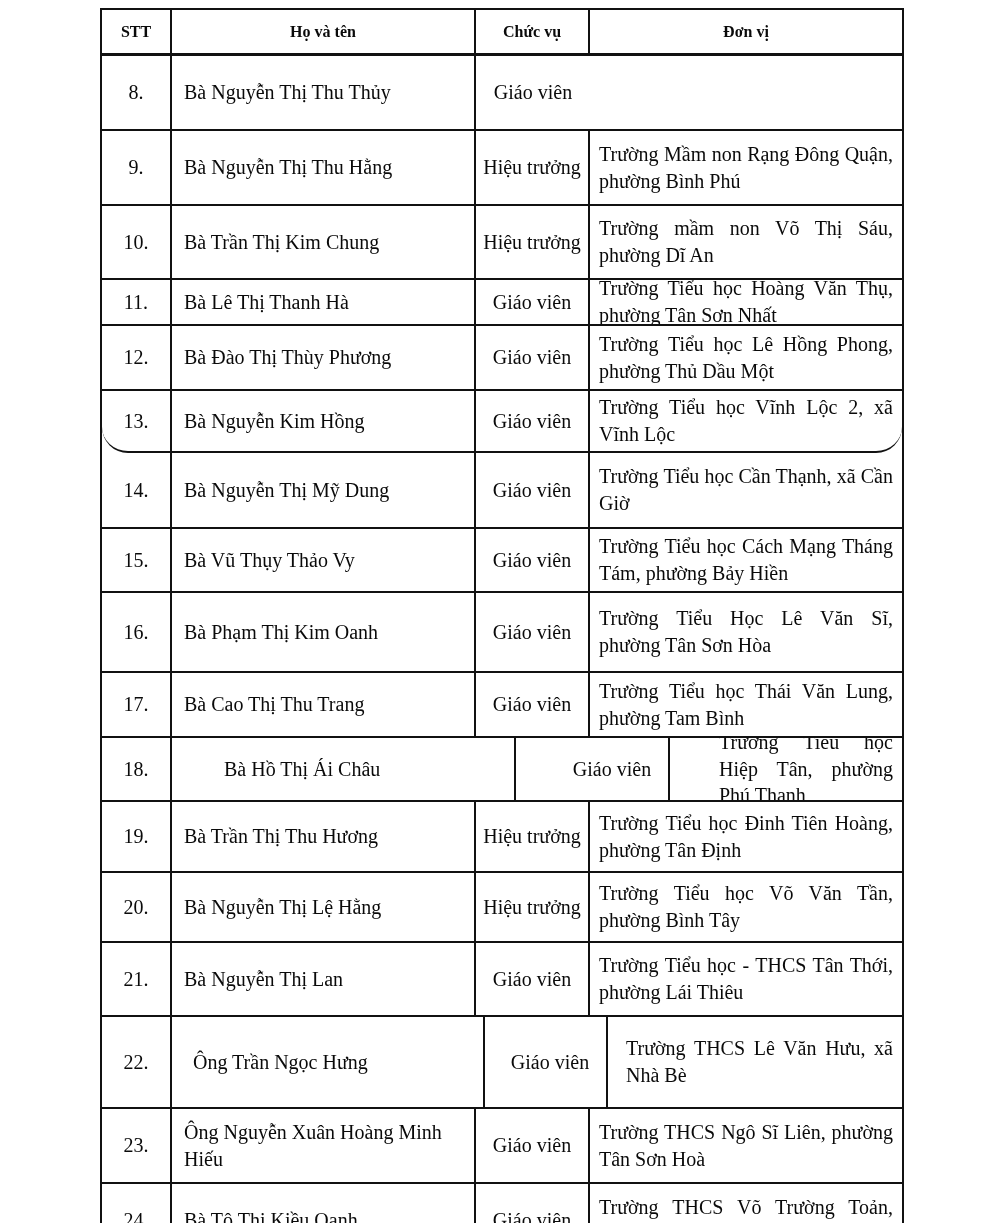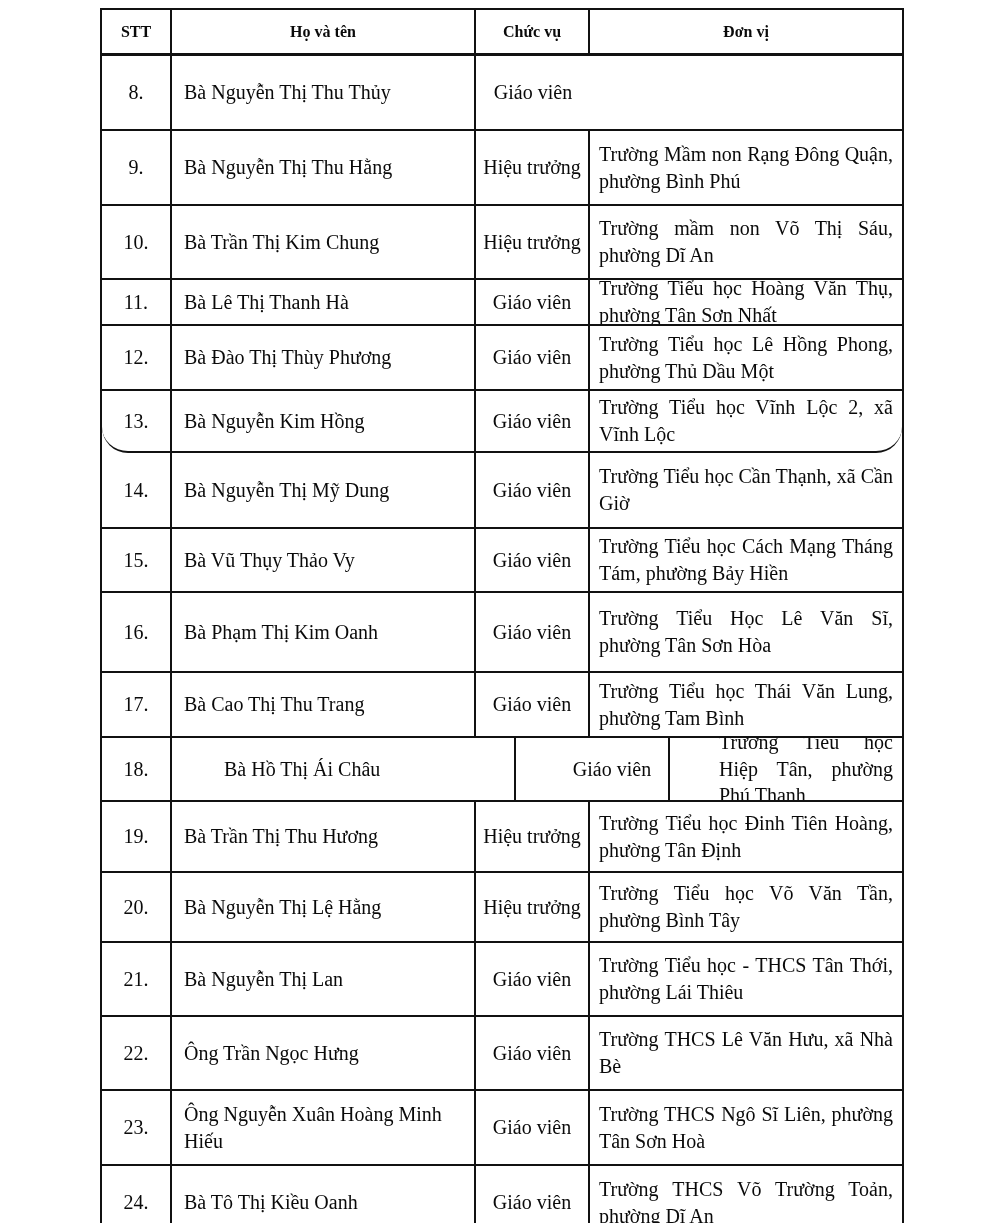--- a/index.html
+++ b/index.html
@@ -29,21 +29,21 @@
   .tbody .trow:nth-child(5)  { height: 65px; }
   .tbody .trow:nth-child(6)  { height: 62px; border-radius: 26px; }
   .tbody .trow:nth-child(7)  { height: 76px; }
   .tbody .trow:nth-child(8)  { height: 64px; }
   .tbody .trow:nth-child(9)  { height: 80px; }
   .tbody .trow:nth-child(10) { height: 65px; }
   .tbody .trow:nth-child(11) { height: 64px; gap: 40px; }
   .tbody .trow:nth-child(12) { height: 71px; }
   .tbody .trow:nth-child(13) { height: 70px; }
   .tbody .trow:nth-child(14) { height: 74px; }
-  .tbody .trow:nth-child(15) { height: 74px; }
+  .tbody .trow:nth-child(15) { height: 92px; gap: 9px; }
   .tbody .trow:nth-child(16) { height: 75px; }
   .tbody .trow:nth-child(17) { height: 75px; border-bottom: 2px solid #111; }
 
   .cell {
     display: flex;
     align-items: center;
     border-right: 2px solid #111;
     font-size: 20px;
     line-height: 1.33;
     overflow: hidden;

